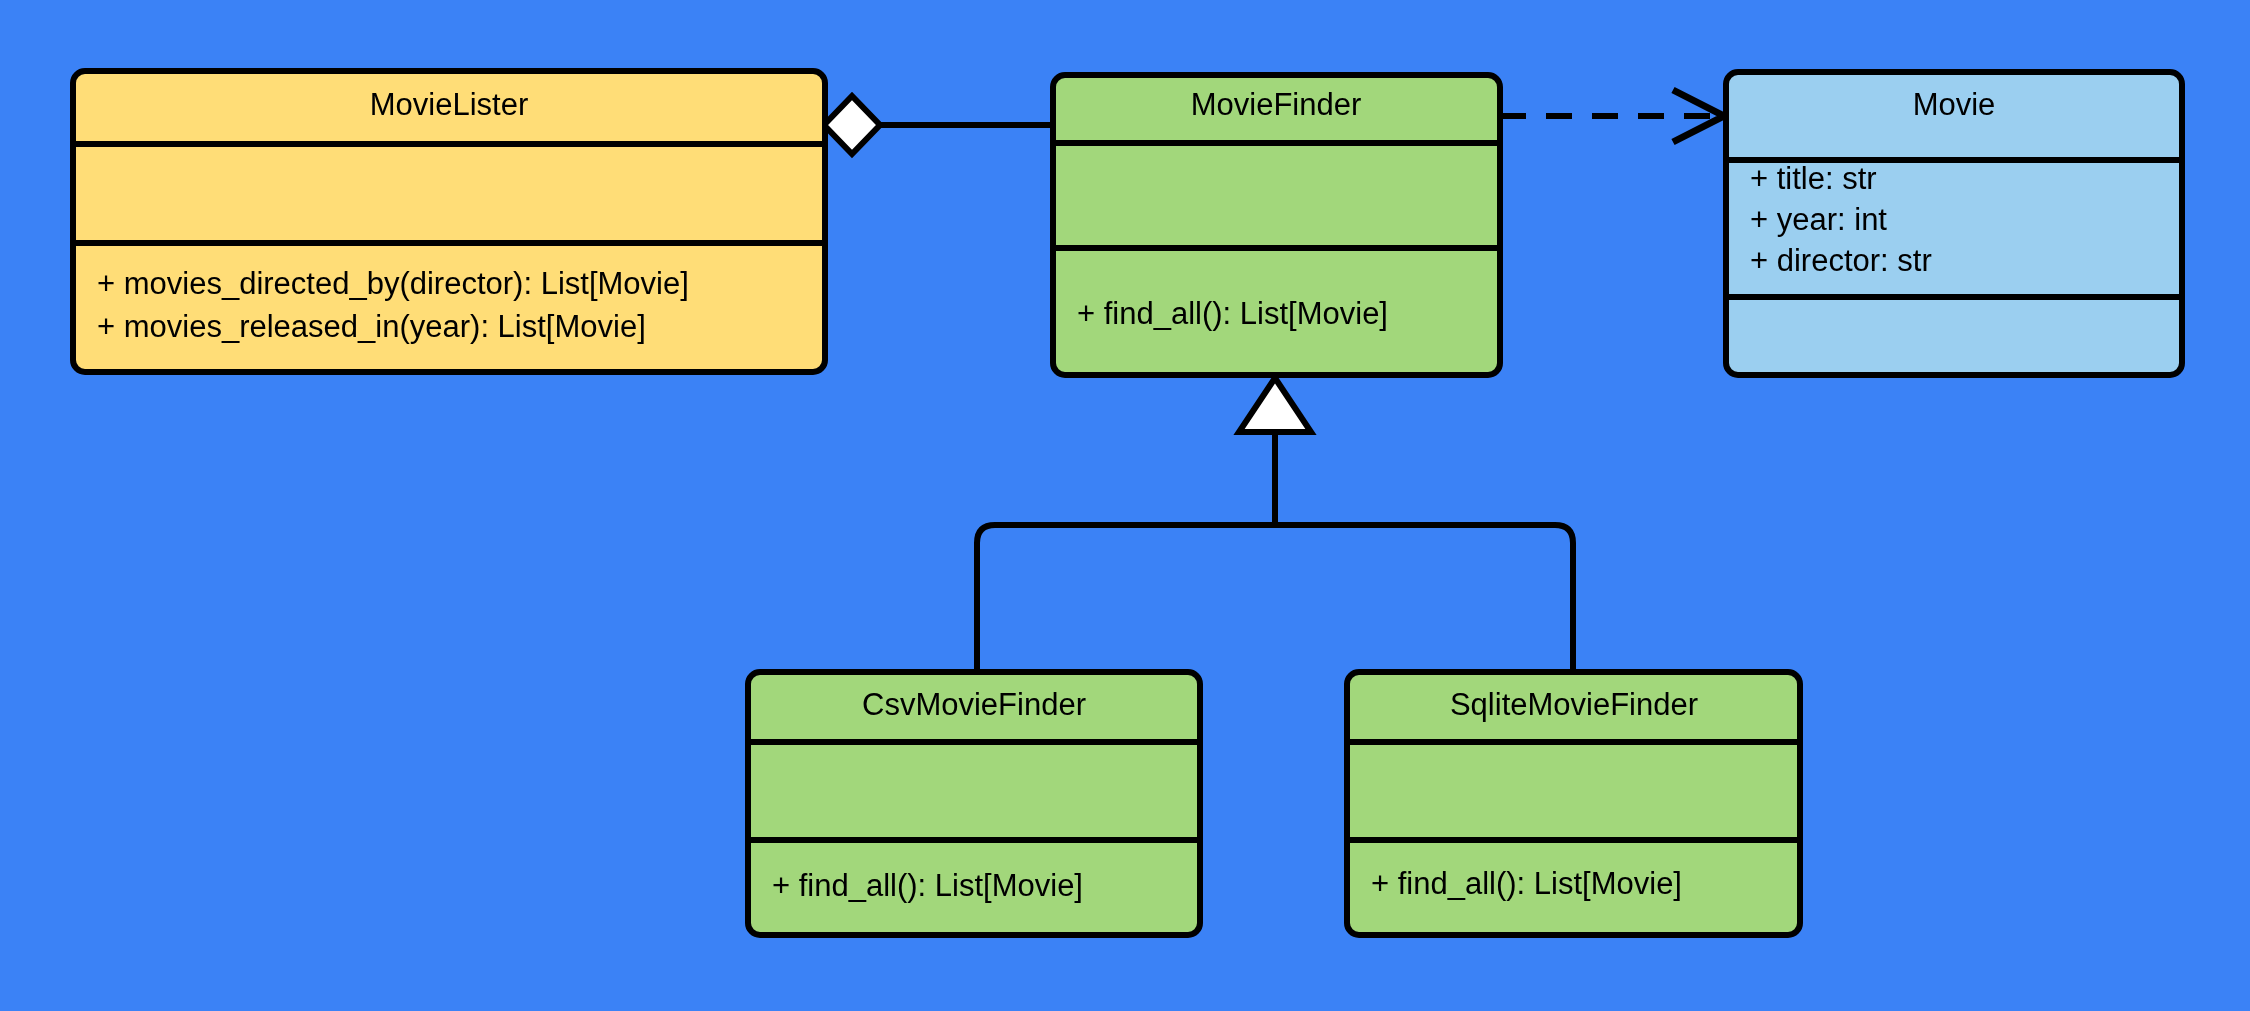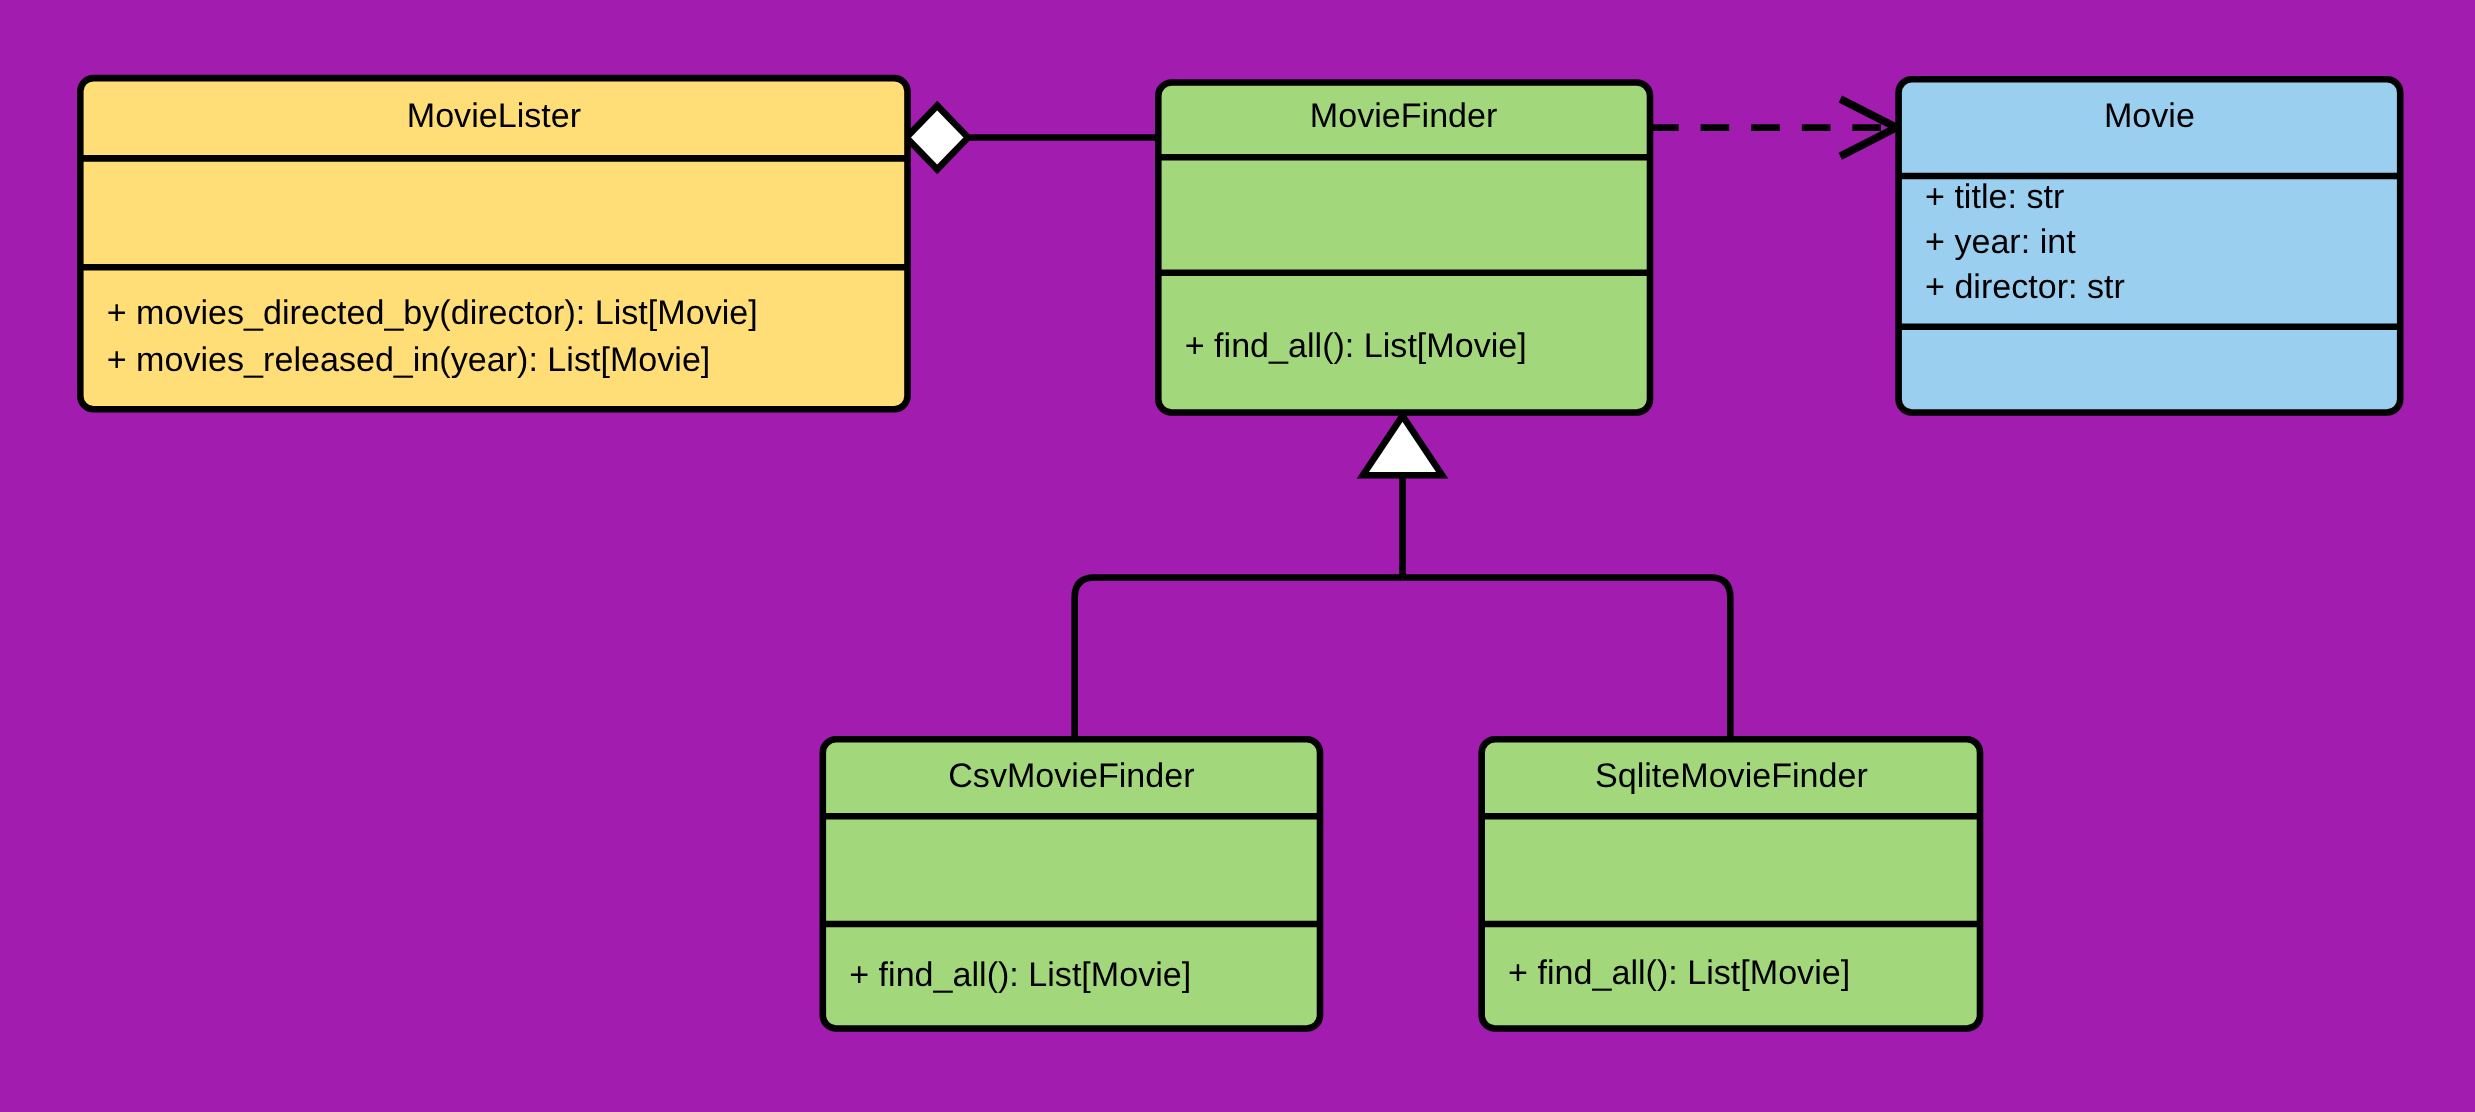--- a/index.html
+++ b/index.html
@@ -10,21 +10,21 @@
   body {
     width: 2250px;
     height: 1011px;
     font-family: "Liberation Sans", sans-serif;
     overflow: hidden;
   }
   #diagram-root {
     position: relative;
     width: 2250px;
     height: 1011px;
-    background: #a21caf;
+    background: #3b82f6;
   }
   svg#uml-canvas {
     display: block;
     width: 2250px;
     height: 1011px;
   }
   .class-box-shape {
     stroke: #000000;
     stroke-width: 6;
   }

